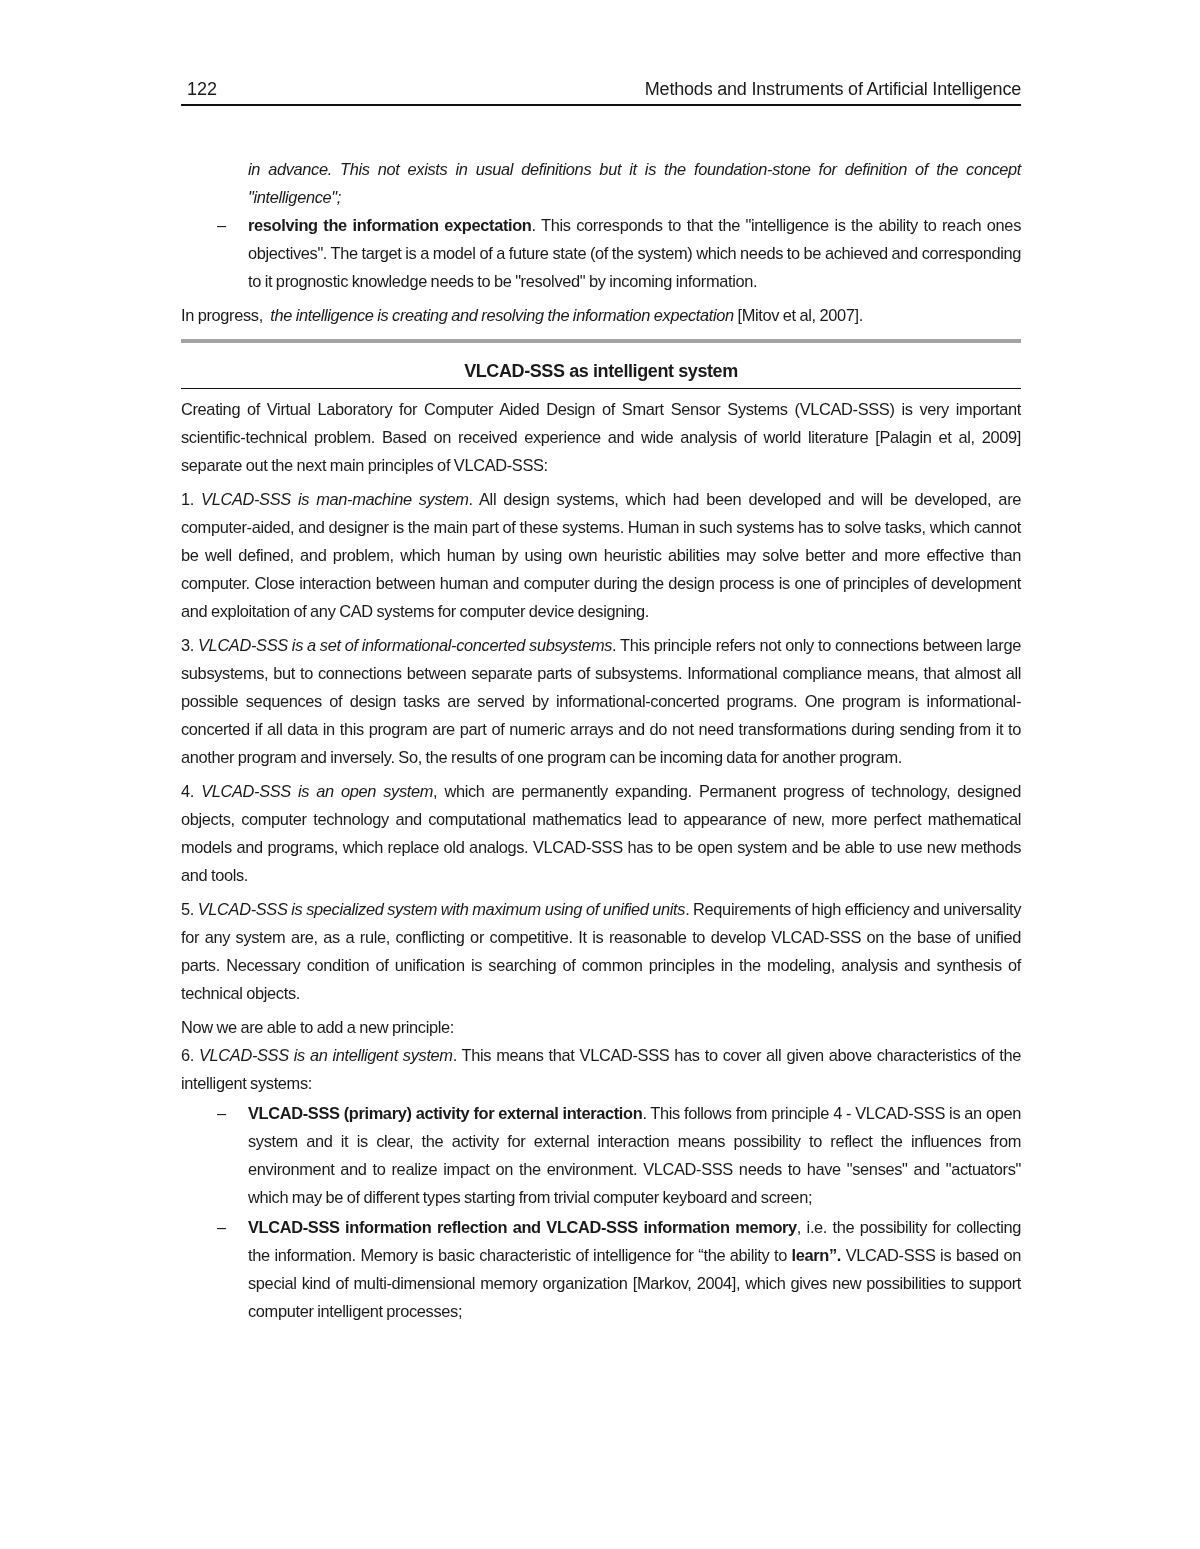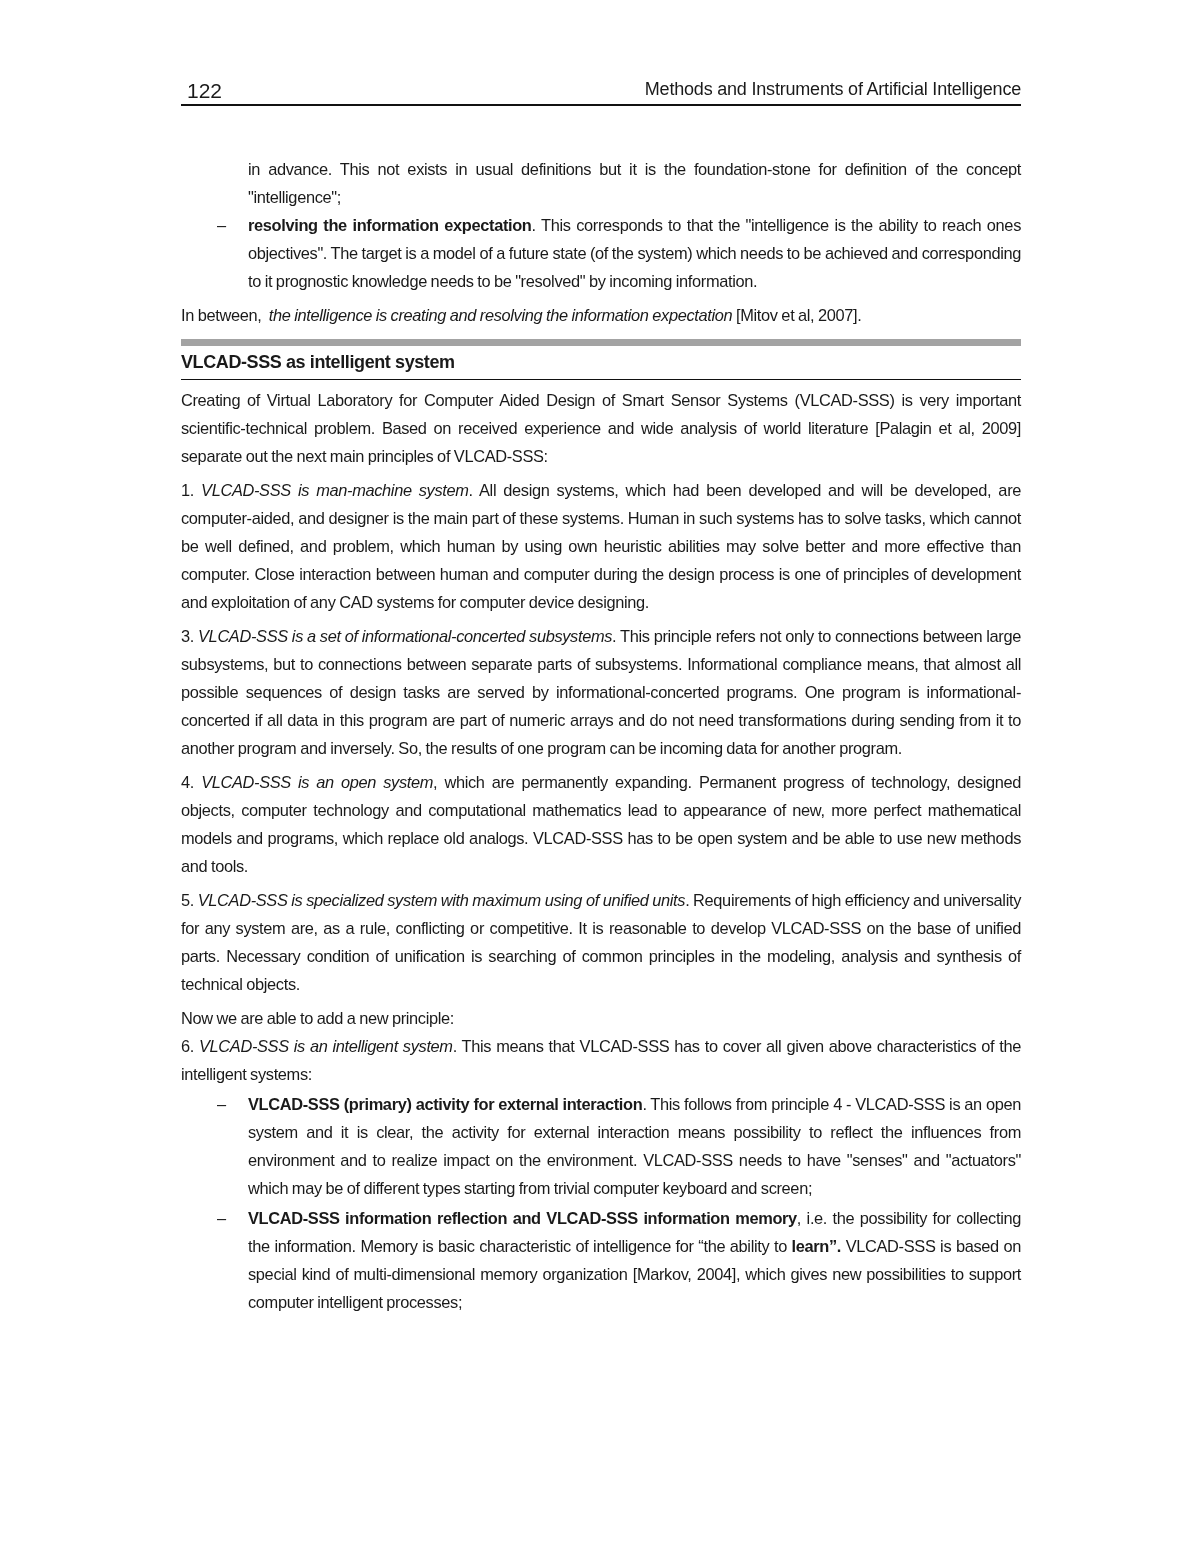--- a/index.html
+++ b/index.html
@@ -5,34 +5,34 @@
   html, body { margin: 0; padding: 0; background: #ffffff; }
   body {
     width: 1200px; height: 1549px; position: relative; overflow: hidden;
     font-family: "Liberation Sans", sans-serif; color: #1a1a1a;
   }
   .page { position: absolute; left: 181px; top: 0; width: 840px; }
   .header {
     position: absolute; left: 0; top: 76px; width: 840px; height: 28px;
     border-bottom: 2px solid #111;
   }
-  .page-num { position: absolute; left: 6px; top: 3px; font-size: 21px; font-family: "Liberation Sans Narrow", "Liberation Sans", sans-serif; }
+  .page-num { position: absolute; left: 6px; top: 3px; font-size: 18px; font-family: "Liberation Sans Narrow", "Liberation Sans", sans-serif; }
   .running-title { position: absolute; left: 0; width: 840px; top: 3px; text-align: right; font-size: 18px; letter-spacing: -0.2px; }
   .body-text { position: absolute; left: 0; top: 155px; width: 840px; }
   p, .li {
     margin: 0; font-size: 16.4px; line-height: 28px; text-align: justify;
     letter-spacing: -0.35px; word-spacing: -0.5px;
   }
   .para { margin-bottom: 6px; }
-  .indent { padding-left: 67px; }
+  .indent { padding-left: 67px; font-style: italic; }
   .li { position: relative; padding-left: 67px; }
   .li .dash { position: absolute; left: 36px; top: 0; }
   .section-head {
-    border-top: 7px solid #a3a3a3; border-bottom: 1px solid #111;
-    margin: 10px 0 6px 0; padding: 2px 0 3px 0;
+    border-top: 4px solid #a3a3a3; border-bottom: 1px solid #111;
+    margin: 10px 0 6px 0; padding: 14px 0 3px 0; text-align: center;
   }
   .section-head span { font-size: 18px; font-weight: bold; letter-spacing: -0.4px; line-height: 28px; }
   b { font-weight: bold; }
   .bi { font-weight: normal; font-style: italic; }
 </style>
 </head>
 <body>
 
 <div class="page">
   <div class="header">
@@ -40,21 +40,21 @@
     <span class="running-title">Methods and Instruments of Artificial Intelligence</span>
   </div>
 
   <div class="body-text">
     <p class="indent">in advance. This not exists in usual definitions but it is the foundation-stone for definition of the concept "intelligence";</p>
     <div class="li">
       <span class="dash">–</span>
       <b>resolving the information expectation</b><span>. This corresponds to that the "intelligence is the ability to reach ones objectives". The target is a model of a future state (of the system) which needs to be achieved and corresponding to it prognostic knowledge needs to be "resolved" by incoming information.</span>
     </div>
     <p class="para" style="margin-top:6px;">
-      <span style="white-space:pre;">In between,  </span><span class="bi">the intelligence is creating and resolving the information expectation</span><span> [Mitov et al, 2007].</span>
+      <span style="white-space:pre;">In progress,  </span><span class="bi">the intelligence is creating and resolving the information expectation</span><span> [Mitov et al, 2007].</span>
     </p>
 
     <div class="section-head">
       <span>VLCAD-SSS as intelligent system</span>
     </div>
 
     <p class="para">Creating of Virtual Laboratory for Computer Aided Design of Smart Sensor Systems (VLCAD-SSS) is very important scientific-technical problem. Based on received experience and wide analysis of world literature [Palagin et al, 2009] separate out the next main principles of VLCAD-SSS:</p>
 
     <p class="para"><span>1. </span><span class="bi">VLCAD-SSS is man-machine system</span><span>. All design systems, which had been developed and will be developed, are computer-aided, and designer is the main part of these systems. Human in such systems has to solve tasks, which cannot be well defined, and problem, which human by using own heuristic abilities may solve better and more effective than computer. Close interaction between human and computer during the design process is one of principles of development and exploitation of any CAD systems for computer device designing.</span></p>
     <p class="para"><span>3. </span><span class="bi">VLCAD-SSS is a set of informational-concerted subsystems</span><span>. This principle refers not only to connections between large subsystems, but to connections between separate parts of subsystems. Informational compliance means, that almost all possible sequences of design tasks are served by informational-concerted programs. One program is informational-concerted if all data in this program are part of numeric arrays and do not need transformations during sending from it to another program and inversely. So, the results of one program can be incoming data for another program.</span></p>

